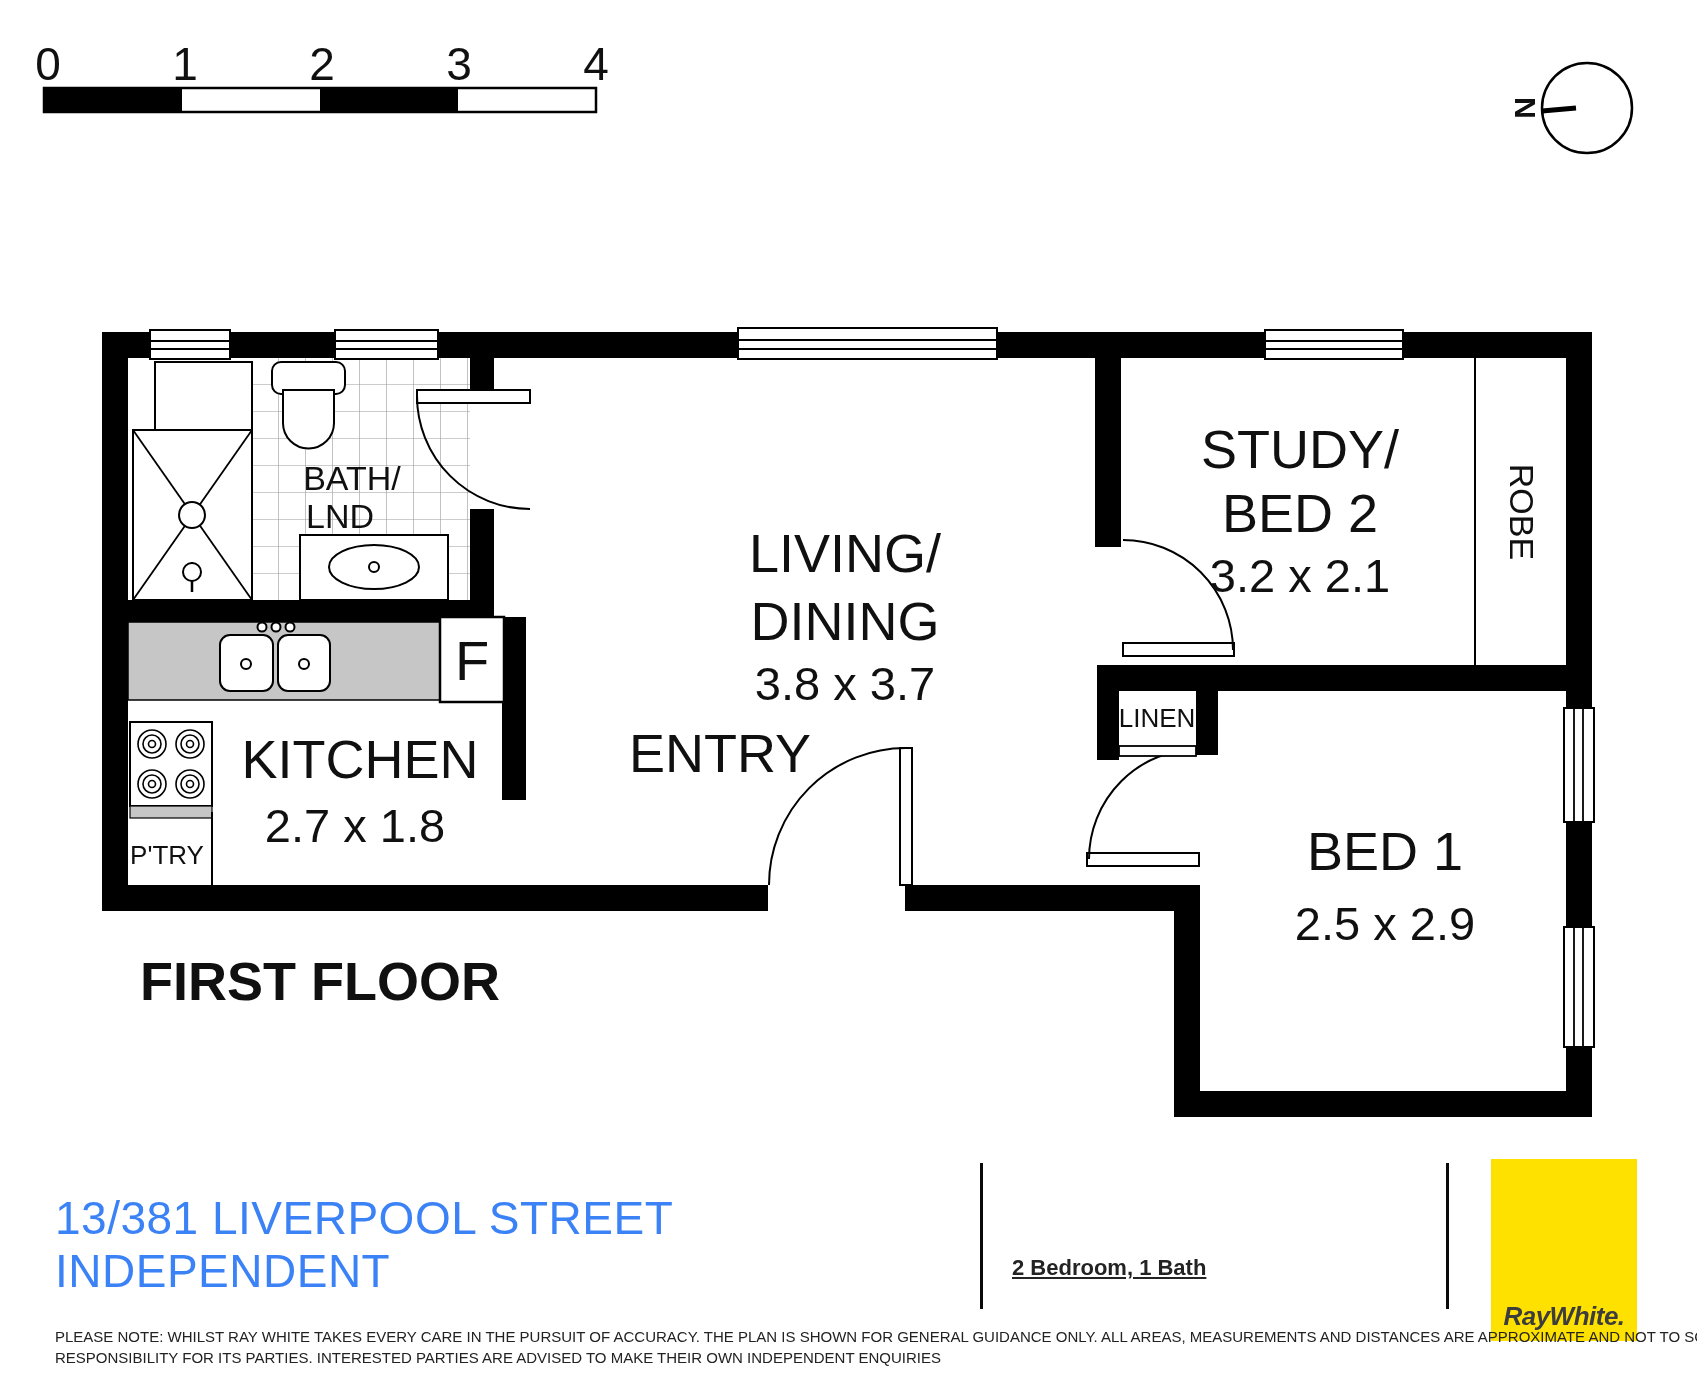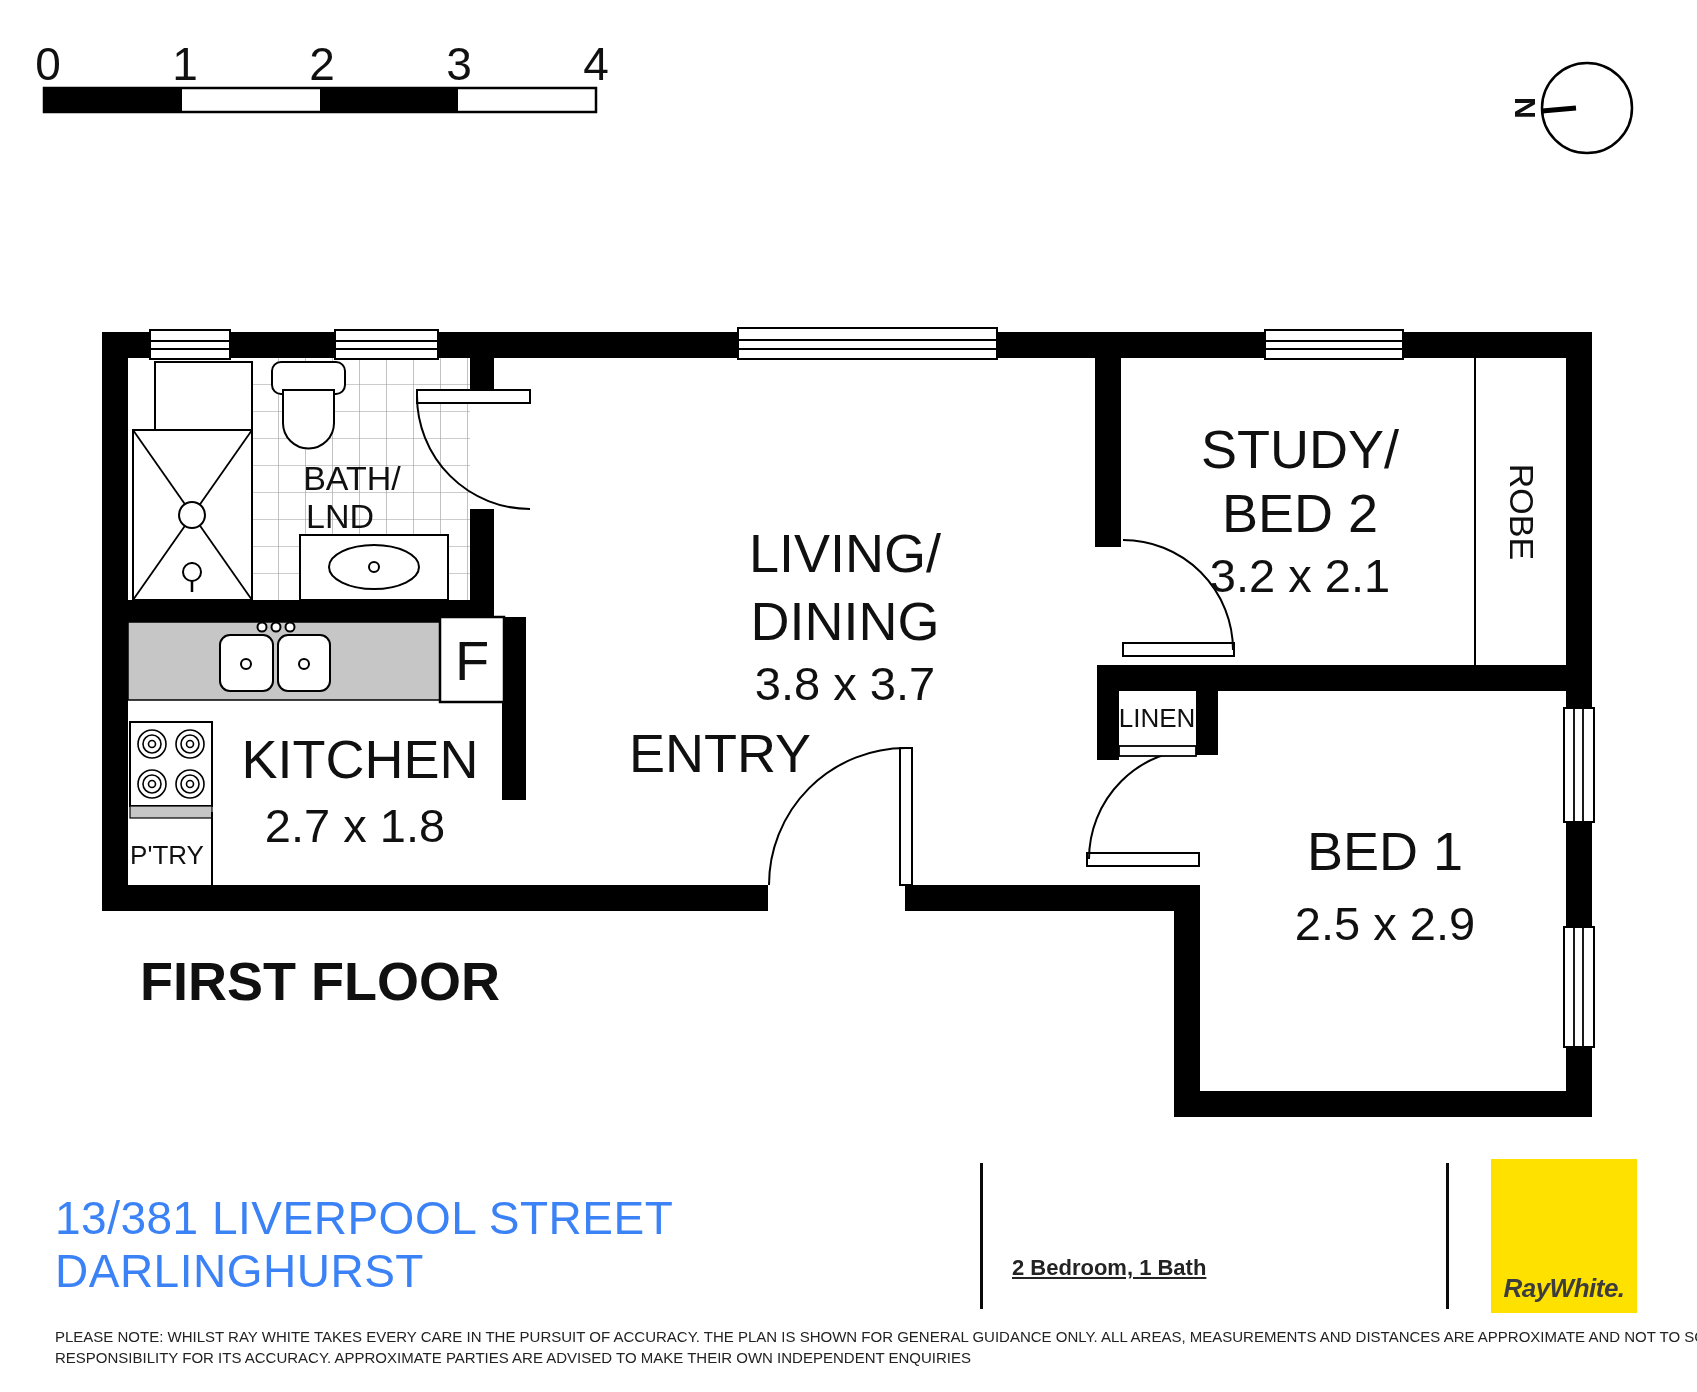--- a/index.html
+++ b/index.html
@@ -18,21 +18,21 @@
   .floor-title{font-size:54px;font-weight:700;}
   .footer-address{
     position:absolute;left:55px;top:1192px;font-size:46px;font-weight:300;
     letter-spacing:0.5px;line-height:53px;color:#3b82f6;white-space:nowrap;
   }
   .footer-divider{position:absolute;top:1163px;width:3px;height:146px;background:#0a0a0a;}
   .divider-1{left:980px;}
   .divider-2{left:1446px;}
   .bed-bath{position:absolute;left:1012px;top:1255px;font-size:22px;font-weight:700;color:#232323;white-space:nowrap;text-decoration:underline;}
   .brand-box{
-    position:absolute;left:1491px;top:1159px;width:146px;height:154px;background:#ffe100;
+    position:absolute;left:1491px;top:1159px;width:146px;height:182px;background:#ffe100;
     display:flex;align-items:flex-end;justify-content:center;padding-bottom:9px;box-sizing:border-box;
   }
   .brand-word{font-size:26px;font-weight:700;font-style:italic;color:#3d3d3d;letter-spacing:-0.5px;white-space:nowrap;}
   .disclaimer{
     position:absolute;left:55px;top:1326px;width:1595px;font-size:15px;line-height:21px;color:#222;
     white-space:nowrap;
   }
 </style>
 </head>
 <body>
@@ -227,29 +227,29 @@
       <text class="room-name" x="1385" y="870" text-anchor="middle">BED 1</text>
       <text class="room-dims" x="1385" y="940" text-anchor="middle">2.5 x 2.9</text>
 
       <text class="floor-title" x="140" y="1000">FIRST FLOOR</text>
     </g>
   </svg>
 
   
   <div class="footer-address">
     <div>13/381 LIVERPOOL STREET</div>
-    <div>DARLINGHURST</div>
+    <div>INDEPENDENT</div>
   </div>
 
   <div class="footer-divider divider-1"></div>
   <div class="bed-bath">2 Bedroom, 1 Bath</div>
   <div class="footer-divider divider-2"></div>
 
   <div class="brand-box">
     <span class="brand-word">RayWhite.</span>
   </div>
 
   <div class="disclaimer">
     <div>PLEASE NOTE: WHILST RAY WHITE TAKES EVERY CARE IN THE PURSUIT OF ACCURACY. THE PLAN IS SHOWN FOR GENERAL GUIDANCE ONLY. ALL AREAS, MEASUREMENTS AND DISTANCES ARE APPROXIMATE AND NOT TO SCALE RAY WHITE AND OUR VENDOR WILL ACCEPT NO</div>
-    <div>RESPONSIBILITY FOR ITS ACCURACY. APPROXIMATE PARTIES ARE ADVISED TO MAKE THEIR OWN INDEPENDENT ENQUIRIES</div>
+    <div>RESPONSIBILITY FOR ITS PARTIES. INTERESTED PARTIES ARE ADVISED TO MAKE THEIR OWN INDEPENDENT ENQUIRIES</div>
   </div>
 
 </div>
 
 </body></html>

